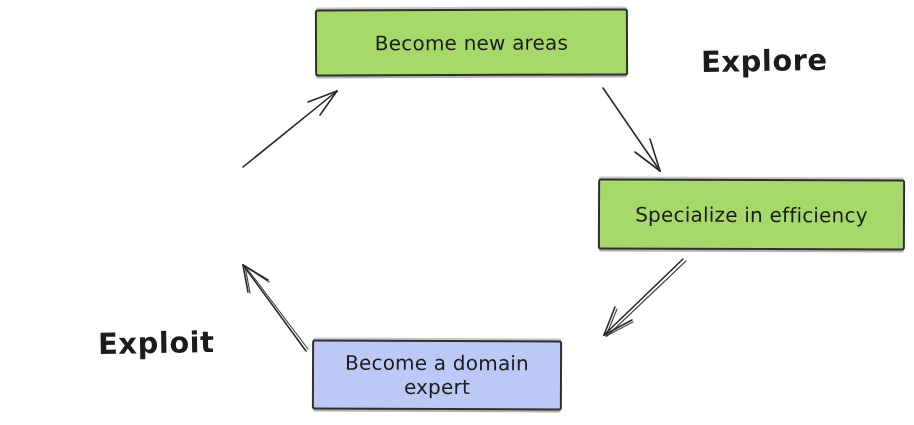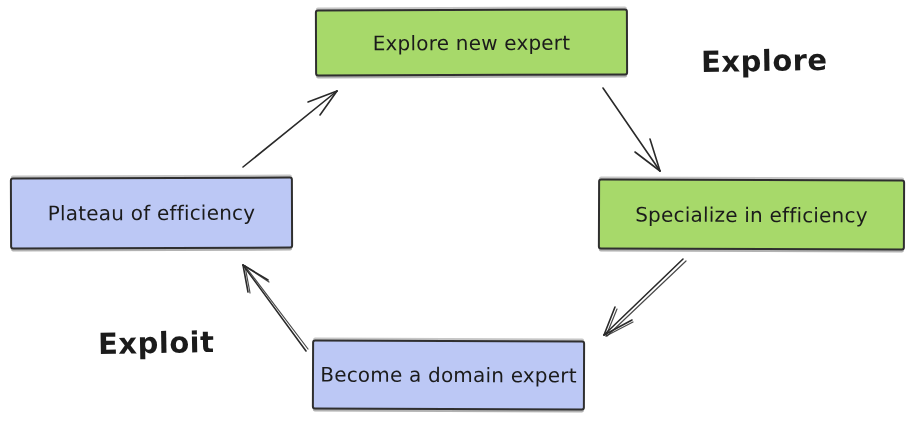--- a/index.html
+++ b/index.html
@@ -28,21 +28,21 @@
     color: var(--text, #1b1b1b);
     text-align: center;
     box-shadow: 0 3px 0 -1px #b2b2b2, 0 -3px 0 -1px #c6c6c6;
   }
   .node--green { background: var(--node-green, #a7d96a); }
   .node--blue  { background: var(--node-blue, #bcc8f5); }
 
   .node--top    { left: 315px; top: 9px;   width: 313px; height: 67px; transform: rotate(-0.2deg); }
   .node--right  { left: 598px; top: 179px; width: 307px; height: 71px; transform: rotate(0.2deg); }
   .node--left   { left: 10px;  top: 177px; width: 283px; height: 72px; transform: rotate(-0.2deg); }
-  .node--bottom { left: 312px; top: 340px; width: 273px; height: 70px; transform: rotate(0.2deg); }
+  .node--bottom { left: 312px; top: 340px; width: 250px; height: 70px; transform: rotate(0.2deg); }
 
   .annotation {
     position: absolute;
     color: var(--text, #1b1b1b);
     font-size: 29px;
     font-weight: bold;
     letter-spacing: 0.5px;
     transform: rotate(-1deg);
     white-space: nowrap;
   }
@@ -99,30 +99,27 @@
       <path class="arrow-line" d="M306,351 L243,265"></path>
       <path class="arrow-line arrow-line--second" d="M308,349 L245,266"></path>
       <path class="arrow-line" d="M243,265 L268,280"></path>
       <path class="arrow-line" d="M243,265 L248,292"></path>
       <path class="arrow-line arrow-line--second" d="M245,266 L269,282"></path>
       <path class="arrow-line arrow-line--second" d="M245,266 L250,293"></path>
     </g>
   </svg>
 
   <div class="node node--green node--top">
-    <span>Explore new expert</span>
+    <span>Become new areas</span>
   </div>
 
   <div class="node node--green node--right">
     <span>Specialize in efficiency</span>
   </div>
 
-  <div class="node node--blue node--left">
-    <span>Plateau of efficiency</span>
-  </div>
 
   <div class="node node--blue node--bottom">
     <span>Become a domain expert</span>
   </div>
 
   <div class="annotation annotation--explore">Explore</div>
 
   <div class="annotation annotation--exploit">Exploit</div>
 
 </div>

